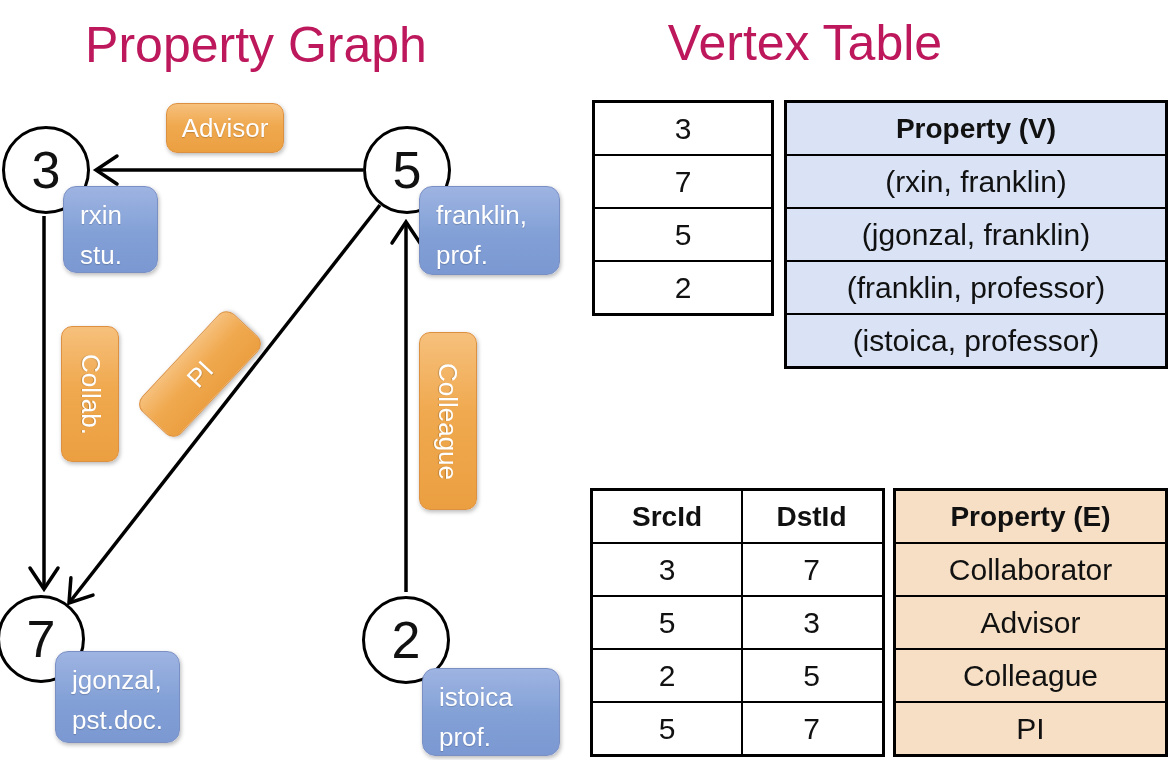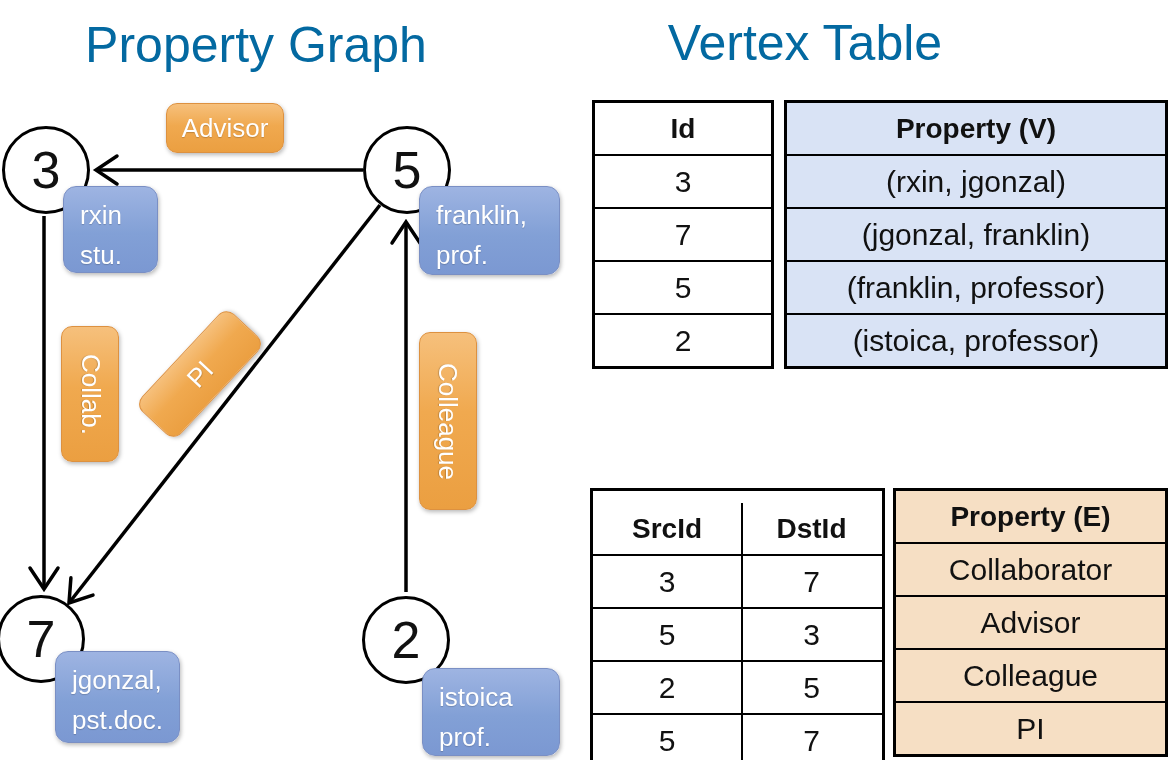--- a/index.html
+++ b/index.html
@@ -2,21 +2,21 @@
 <html><head>
 <meta charset="utf-8">
 <style>
   html,body{margin:0;padding:0;background:#fff;}
   .canvas{
     position:relative;width:1170px;height:760px;background:#ffffff;overflow:hidden;
     font-family:"Liberation Sans",sans-serif;color:#111;
   }
   .title{
     position:absolute;font-size:50px;font-weight:300;letter-spacing:0px;
-    color:#0369a1;text-align:center;white-space:nowrap;
+    color:#be185d;text-align:center;white-space:nowrap;
   }
   
   .edges-svg{position:absolute;left:0;top:0;z-index:1;}
   .node{
     position:absolute;width:88px;height:88px;border-radius:50%;
     background:#fff;border:3.5px solid #000;box-sizing:border-box;
     display:flex;align-items:center;justify-content:center;z-index:2;
     font-size:52px;font-weight:300;color:#111;
   }
   .vprop{
@@ -36,21 +36,21 @@
   }
   .pill .vtext{transform:rotate(90deg);}
   
   .subtable{position:absolute;border:3px solid #000;box-sizing:border-box;background:#fff;}
   .subtable .cell{
     height:51px;border-top:2px solid #000;display:flex;align-items:center;justify-content:center;
     font-size:30px;font-weight:300;color:#111;
   }
   .subtable .cell:first-child,.subtable .row:first-child .cell{border-top:none;}
   .subtable .row{display:flex;border-top:2px solid #000;}
-  .subtable .row:first-child{border-top:none;margin-top:12px;}
+  .subtable .row:first-child{border-top:none;}
   .subtable .row .cell{border-top:none;}
   .subtable .header{font-weight:bold;font-size:28px;}
   .bluefill{background:#d9e3f5;}
   .tanfill{background:#f6dfc4;}
   .c-src{width:148px;}
   .c-dst{width:139px;border-left:2px solid #000;box-sizing:border-box;}
 </style>
 </head>
 <body>
 
@@ -109,30 +109,29 @@
   <div class="pill" style="left:133px;top:347px;width:134px;height:54px;transform:rotate(-47deg);">
     <span>PI</span>
   </div>
   <div class="pill" style="left:419px;top:332px;width:58px;height:178px;">
     <span class="vtext">Colleague</span>
   </div>
 
   <div class="title" style="left:585px;top:14px;width:440px;">Vertex Table</div>
 
   <div class="subtable" style="left:592px;top:100px;width:182px;">
-    <div class="cell header">Id</div>
     <div class="cell">3</div>
     <div class="cell">7</div>
     <div class="cell">5</div>
     <div class="cell">2</div>
   </div>
 
   <div class="subtable" style="left:784px;top:100px;width:384px;">
     <div class="cell header bluefill">Property (V)</div>
-    <div class="cell bluefill">(rxin, jgonzal)</div>
+    <div class="cell bluefill">(rxin, franklin)</div>
     <div class="cell bluefill">(jgonzal, franklin)</div>
     <div class="cell bluefill">(franklin, professor)</div>
     <div class="cell bluefill">(istoica, professor)</div>
   </div>
 
 
   <div class="subtable" style="left:590px;top:488px;width:295px;">
     <div class="row">
       <div class="cell header c-src">SrcId</div>
       <div class="cell header c-dst">DstId</div>

